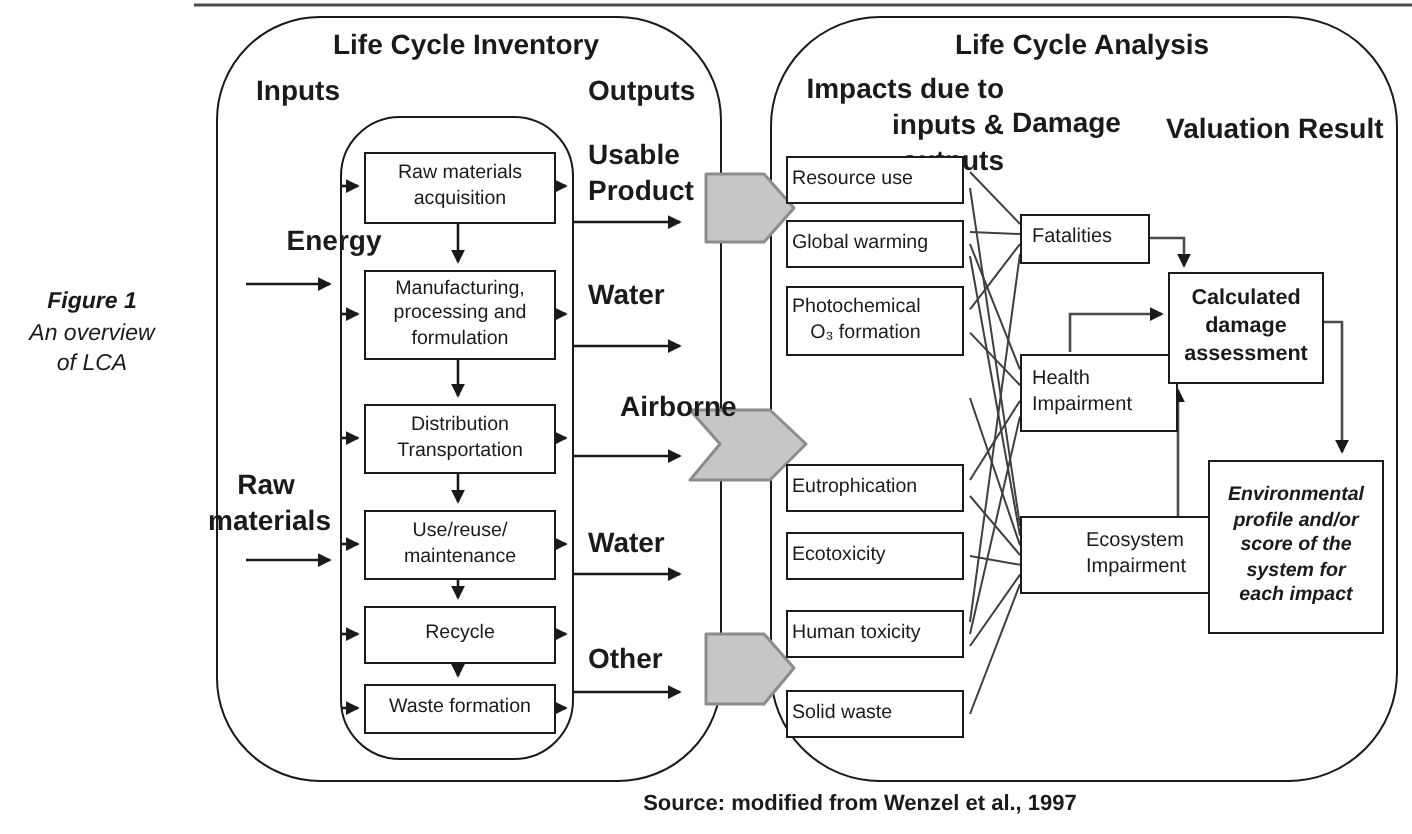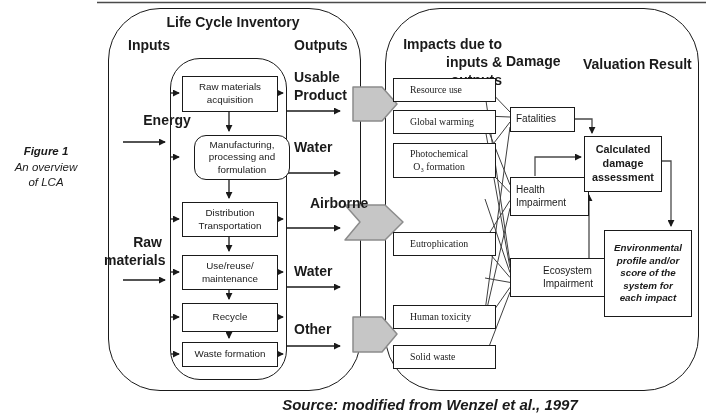--- a/index.html
+++ b/index.html
@@ -8,26 +8,26 @@
   .b{font-weight:bold;}
   .i{font-style:italic;}
   .ctr{text-align:center;}
   .pre{white-space:pre-line;}
   .panel{position:absolute;border:1.5px solid var(--ink,#1a1a1a);background:transparent;z-index:1;}
   .inner{position:absolute;border:1.4px solid var(--ink,#1a1a1a);border-radius:30px;z-index:2;}
   .lbl{position:absolute;font-weight:bold;font-size:14px;line-height:1.3;white-space:pre-line;z-index:10;}
   .pbox,.ibox,.dbox,.cda,.result{position:absolute;border:1.3px solid var(--ink,#1a1a1a);background:#fff;
         display:flex;align-items:center;z-index:10;white-space:pre-line;line-height:1.28;}
   .pbox{justify-content:center;text-align:center;font-size:9.8px;}
-  .ibox{justify-content:flex-start;text-align:center;padding-left:16px;font-size:9.8px;font-family:Liberation Serif, serif;}
+  .ibox{justify-content:flex-start;text-align:right;padding-left:2px;font-size:9.8px;}
   .dbox{justify-content:flex-start;text-align:left;padding-left:5px;font-size:10px;}
   .cda{justify-content:center;text-align:center;font-size:10.8px;font-weight:bold;}
   .result{justify-content:center;text-align:center;font-size:9.8px;font-weight:bold;font-style:italic;}
   .figcap{position:absolute;font-size:11.5px;line-height:1.35;z-index:10;}
-  .footer{position:absolute;font-size:15px;font-weight:bold;font-style:italic;z-index:10;}
+  .footer{position:absolute;font-size:11px;font-weight:bold;z-index:10;}
   svg#overlay{position:absolute;left:0;top:0;z-index:5;pointer-events:none;}
 </style>
 </head>
 <body>
 
 <div id="stage">
 
   <div class="figcap ctr" style="left:2px;top:144px;width:88px;">
     <div class="b i">Figure 1</div>
     <div class="i pre">An overview
@@ -35,53 +35,55 @@
   </div>
 
   <div class="panel" style="left:108px;top:8px;width:251px;height:381px;border-radius:52px;"></div>
   <div class="panel" style="left:385px;top:8px;width:312px;height:381px;border-radius:55px;"></div>
   <div class="inner" style="left:170px;top:58px;width:115px;height:320px;"></div>
 
   <div class="lbl ctr" style="left:118px;top:13px;width:230px;">Life Cycle Inventory</div>
   <div class="lbl ctr" style="left:124px;top:36px;width:50px;">Inputs</div>
   <div class="lbl ctr" style="left:294px;top:36px;width:52px;">Outputs</div>
   <div class="lbl ctr" style="left:110px;top:111px;width:50px;padding-left:32px;">Energy</div>
-  <div class="lbl ctr" style="left:104px;top:233px;width:58px;text-align:right;">Raw
+  <div class="lbl ctr" style="left:104px;top:233px;width:58px;">Raw
 materials</div>
 
   <div class="pbox" style="left:182px;top:76px;width:94px;height:34px;">Raw materials
 acquisition</div>
-  <div class="pbox" style="left:194px;top:135px;width:94px;height:43px;border-radius:12px;">Manufacturing,
+  <div class="pbox" style="left:182px;top:135px;width:94px;height:43px;">Manufacturing,
 processing and
 formulation</div>
   <div class="pbox" style="left:182px;top:202px;width:94px;height:33px;">Distribution
 Transportation</div>
   <div class="pbox" style="left:182px;top:255px;width:94px;height:33px;">Use/reuse/
 maintenance</div>
   <div class="pbox" style="left:182px;top:303px;width:94px;height:27px;">Recycle</div>
   <div class="pbox" style="left:182px;top:342px;width:94px;height:23px;">Waste formation</div>
 
   <div class="lbl" style="left:294px;top:68px;width:60px;">Usable
 Product</div>
   <div class="lbl" style="left:294px;top:138px;width:60px;">Water</div>
   <div class="lbl" style="left:294px;top:194px;width:60px;margin-left:16px;">Airborne</div>
   <div class="lbl" style="left:294px;top:262px;width:60px;">Water</div>
   <div class="lbl" style="left:294px;top:320px;width:60px;">Other</div>
 
+  <div class="lbl ctr" style="left:435px;top:13px;width:212px;">Life Cycle Analysis</div>
   <div class="lbl" style="left:402px;top:35px;width:100px;text-align:right;">Impacts due to
 inputs &amp; outputs</div>
   <div class="lbl" style="left:506px;top:52px;width:60px;">Damage</div>
   <div class="lbl" style="left:583px;top:55px;width:60px;">Valuation</div>
   <div class="lbl" style="left:649px;top:55px;width:50px;">Result</div>
 
   <div class="ibox" style="left:393px;top:78px;width:85px;height:22px;">Resource use</div>
   <div class="ibox" style="left:393px;top:110px;width:85px;height:22px;">Global warming</div>
   <div class="ibox" style="left:393px;top:143px;width:85px;height:33px;">Photochemical
 O₃ formation</div>
   <div class="ibox" style="left:393px;top:232px;width:85px;height:22px;">Eutrophication</div>
+  <div class="ibox" style="left:393px;top:266px;width:85px;height:22px;">Ecotoxicity</div>
   <div class="ibox" style="left:393px;top:305px;width:85px;height:22px;">Human toxicity</div>
   <div class="ibox" style="left:393px;top:345px;width:85px;height:22px;">Solid waste</div>
 
   <div class="dbox" style="left:510px;top:107px;width:58px;height:23px;">Fatalities</div>
   <div class="dbox" style="left:510px;top:177px;width:72px;height:37px;">Health
 Impairment</div>
   <div class="dbox" style="left:510px;top:258px;width:72px;height:37px;padding-left:32px;">Ecosystem
 Impairment</div>
 
   <div class="cda" style="left:584px;top:136px;width:76px;height:54px;">Calculated

